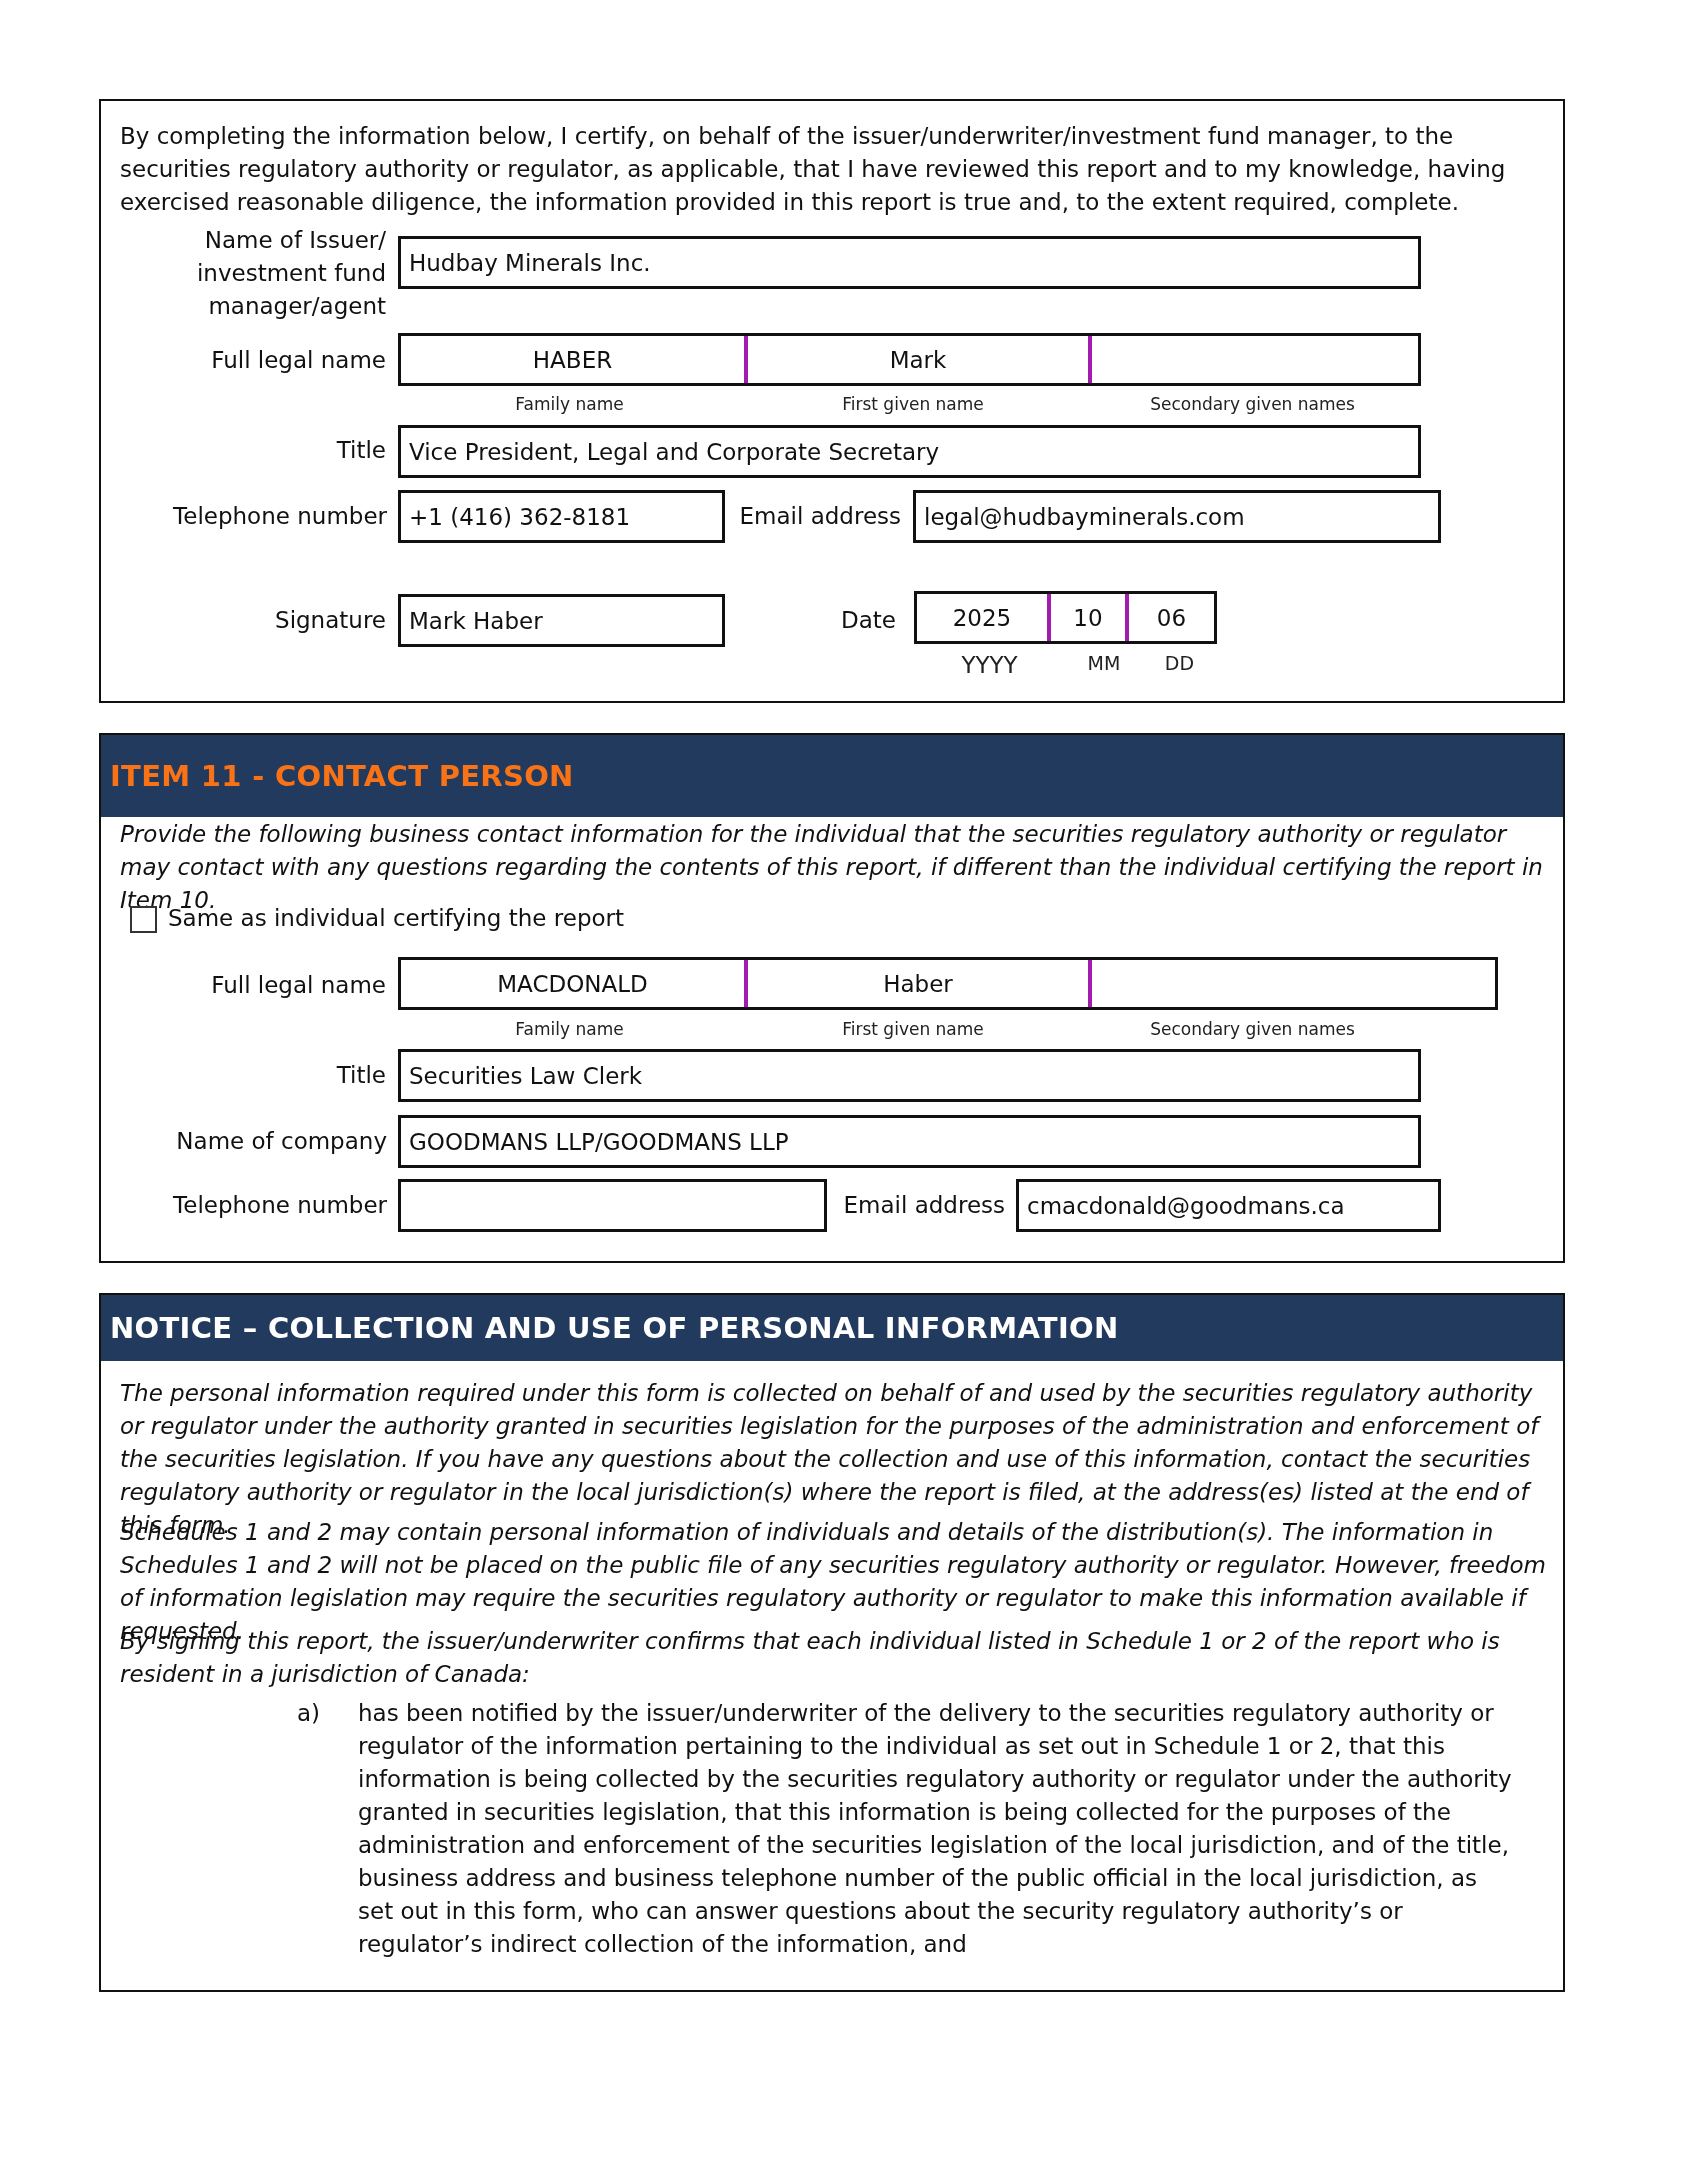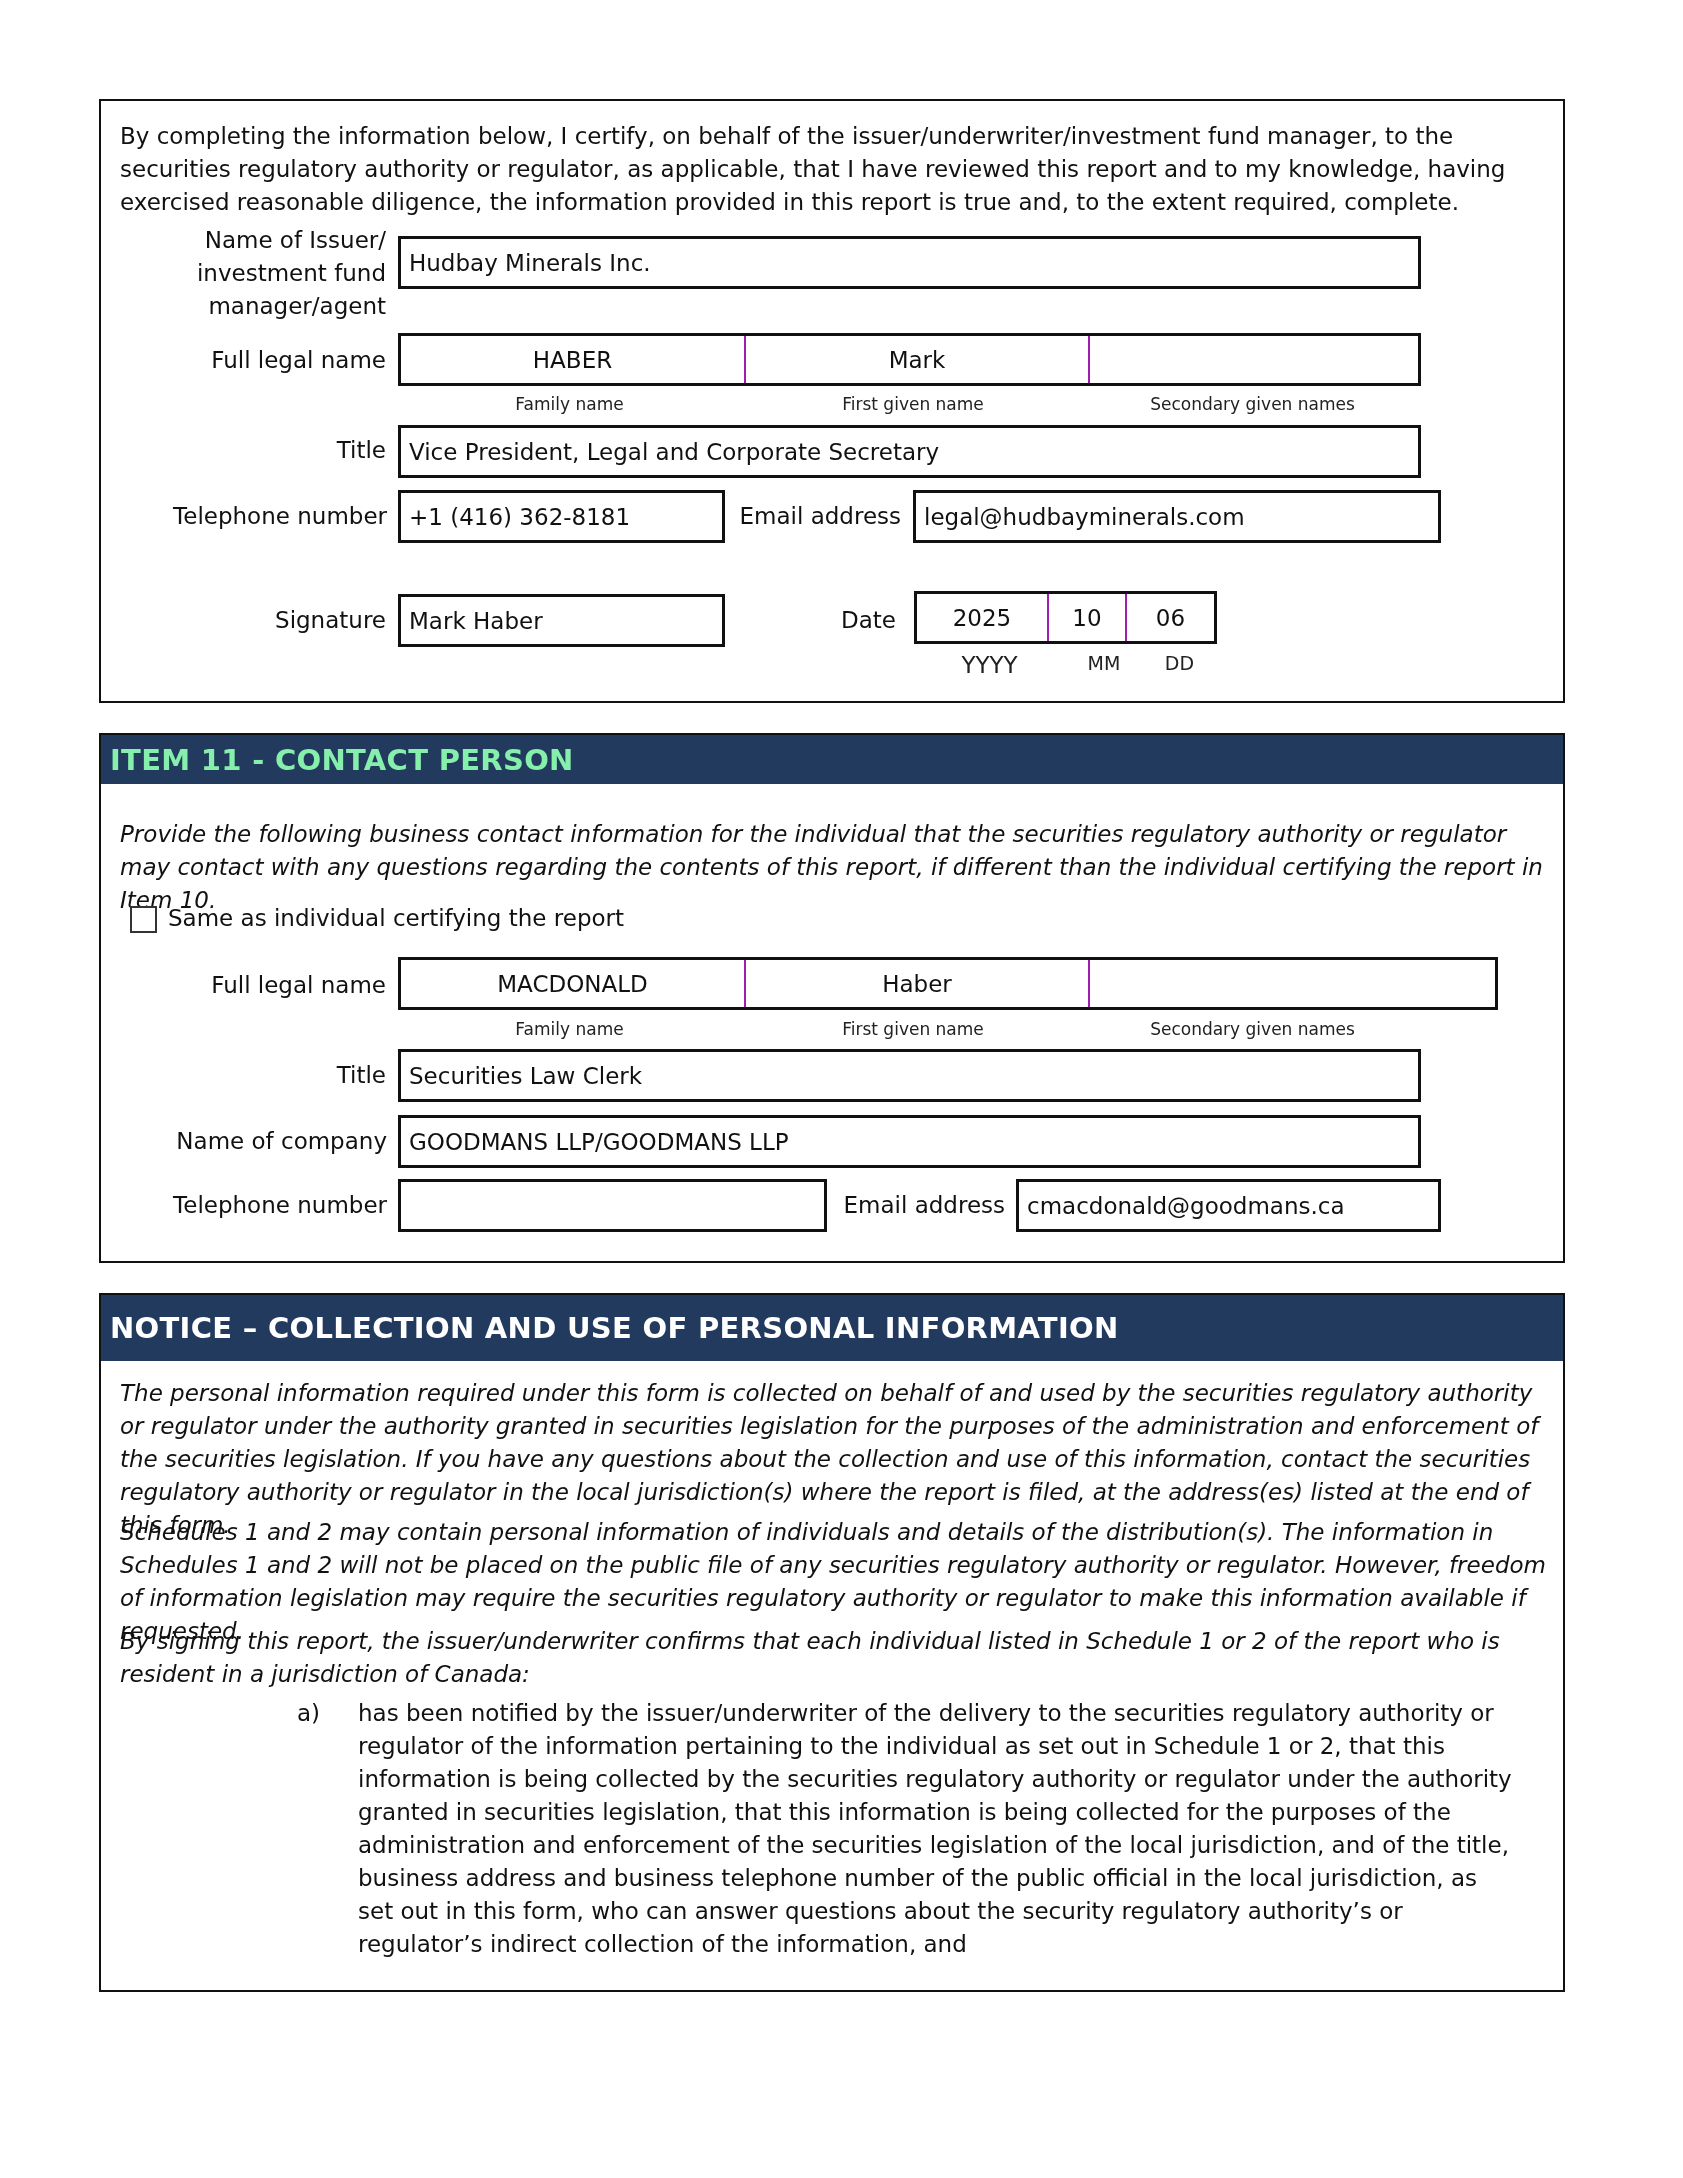--- a/index.html
+++ b/index.html
@@ -3,21 +3,21 @@
 <meta charset="utf-8">
 <style>
   html, body { margin:0; padding:0; background:#ffffff; }
   body { width:1683px; height:2178px; position:relative; font-family:"Liberation Sans", sans-serif; color:#111; overflow:hidden; }
   .box { position:absolute; left:99px; width:1466px; border:2.5px solid #111; box-sizing:border-box; }
   .hdr { position:absolute; left:0; right:0; top:0; background:#223a5e; color:#fff; font-family:"DejaVu Sans", sans-serif; font-weight:bold; font-size:29px; box-sizing:border-box; padding-left:9px; display:flex; align-items:center; letter-spacing:0.3px; }
   .lbl { position:absolute; font-family:"DejaVu Sans", sans-serif; font-size:23px; text-align:right; color:#111; white-space:nowrap; }
   .fld { position:absolute; border:3.5px solid #111; box-sizing:border-box; font-family:"DejaVu Sans", sans-serif; font-size:23px; display:flex; align-items:center; padding-left:8px; white-space:nowrap; color:#111; background:#fff; }
   .seg { display:flex; align-items:center; justify-content:center; height:100%; box-sizing:border-box; font-family:"DejaVu Sans", sans-serif; font-size:23px; }
   .grid { position:absolute; border:3.5px solid #111; box-sizing:border-box; display:flex; }
-  .grid > .seg + .seg { border-left:2px solid #a21caf; }
+  .grid > .seg + .seg { border-left:4px solid #a21caf; }
   .sub { position:absolute; font-family:"DejaVu Sans", sans-serif; font-size:17px; color:#222; text-align:center; white-space:nowrap; }
   .para { position:absolute; font-family:"DejaVu Sans", sans-serif; font-size:23px; line-height:33px; color:#111; }
   .ital { font-style:italic; }
   .cb { position:absolute; width:27px; height:27px; border:2.5px solid #333; box-sizing:border-box; background:#fff; }
 </style>
 </head>
 <body>
 
 <div class="box" style="top:99px; height:604px;"></div>
 
@@ -56,21 +56,21 @@
 <div class="grid" style="left:914px; top:591px; width:303px; height:53px;">
   <div class="seg" style="width:130px;">2025</div>
   <div class="seg" style="width:78px;">10</div>
   <div class="seg" style="flex:1;">06</div>
 </div>
 <div class="sub" style="left:914px; top:652px; width:151px; font-size:23px;">YYYY</div>
 <div class="sub" style="left:1065px; top:652px; width:78px; font-size:19px;">MM</div>
 <div class="sub" style="left:1143px; top:652px; width:73px; font-size:19px;">DD</div>
 
 <div class="box" style="top:733px; height:530px;">
-  <div class="hdr" style="height: 49px; background: rgb(34, 58, 94); color: #86efac;">ITEM 11 - CONTACT PERSON</div>
+  <div class="hdr" style="height: 82px; background: rgb(34, 58, 94); color: #f97316;">ITEM 11 - CONTACT PERSON</div>
 </div>
 
 <div class="para ital" style="left:120px; top:818px; width:1426px;">Provide the following business contact information for the individual that the securities regulatory authority or regulator may contact with any questions regarding the contents of this report, if different than the individual certifying the report in Item 10.</div>
 
 <div class="cb" style="left:130px; top:906px;"></div>
 <div class="lbl" style="left:168px; top:905px; text-align:left;">Same as individual certifying the report</div>
 
 <div class="lbl" style="left:158px; top:972px; width:228px;">Full legal name</div>
 <div class="grid" style="left:398px; top:957px; width:1100px; height:53px;">
   <div class="seg" style="width:343px;">MACDONALD</div>

